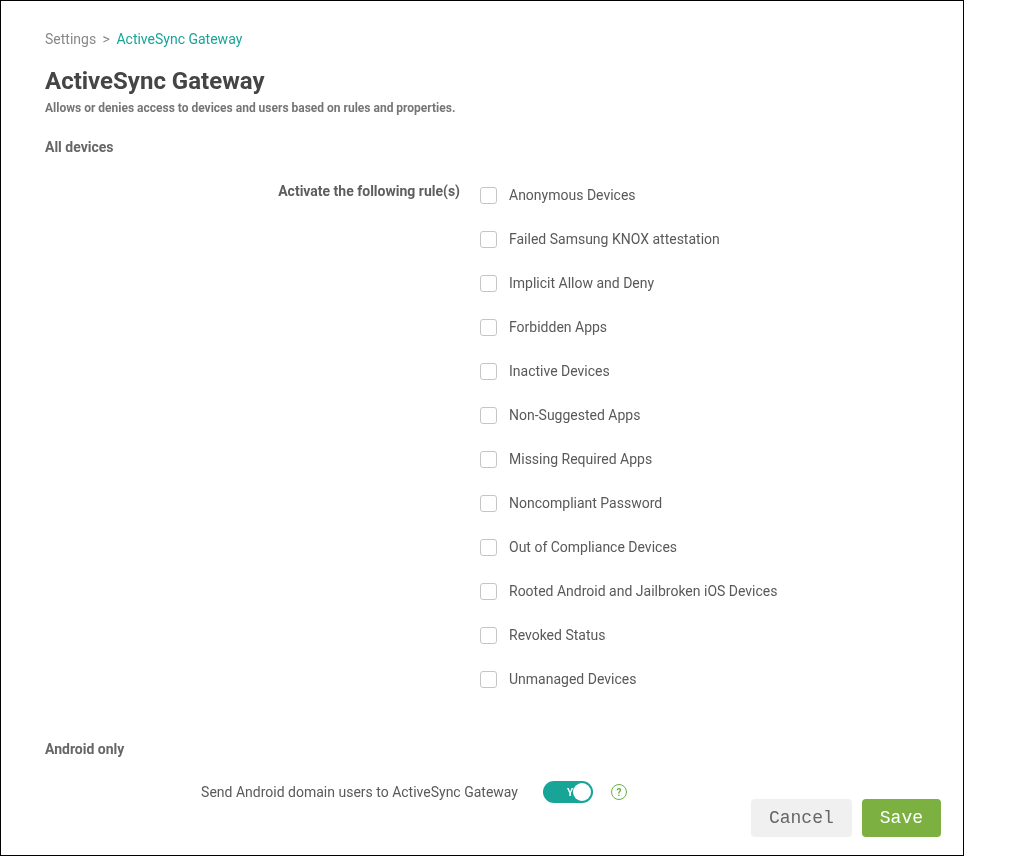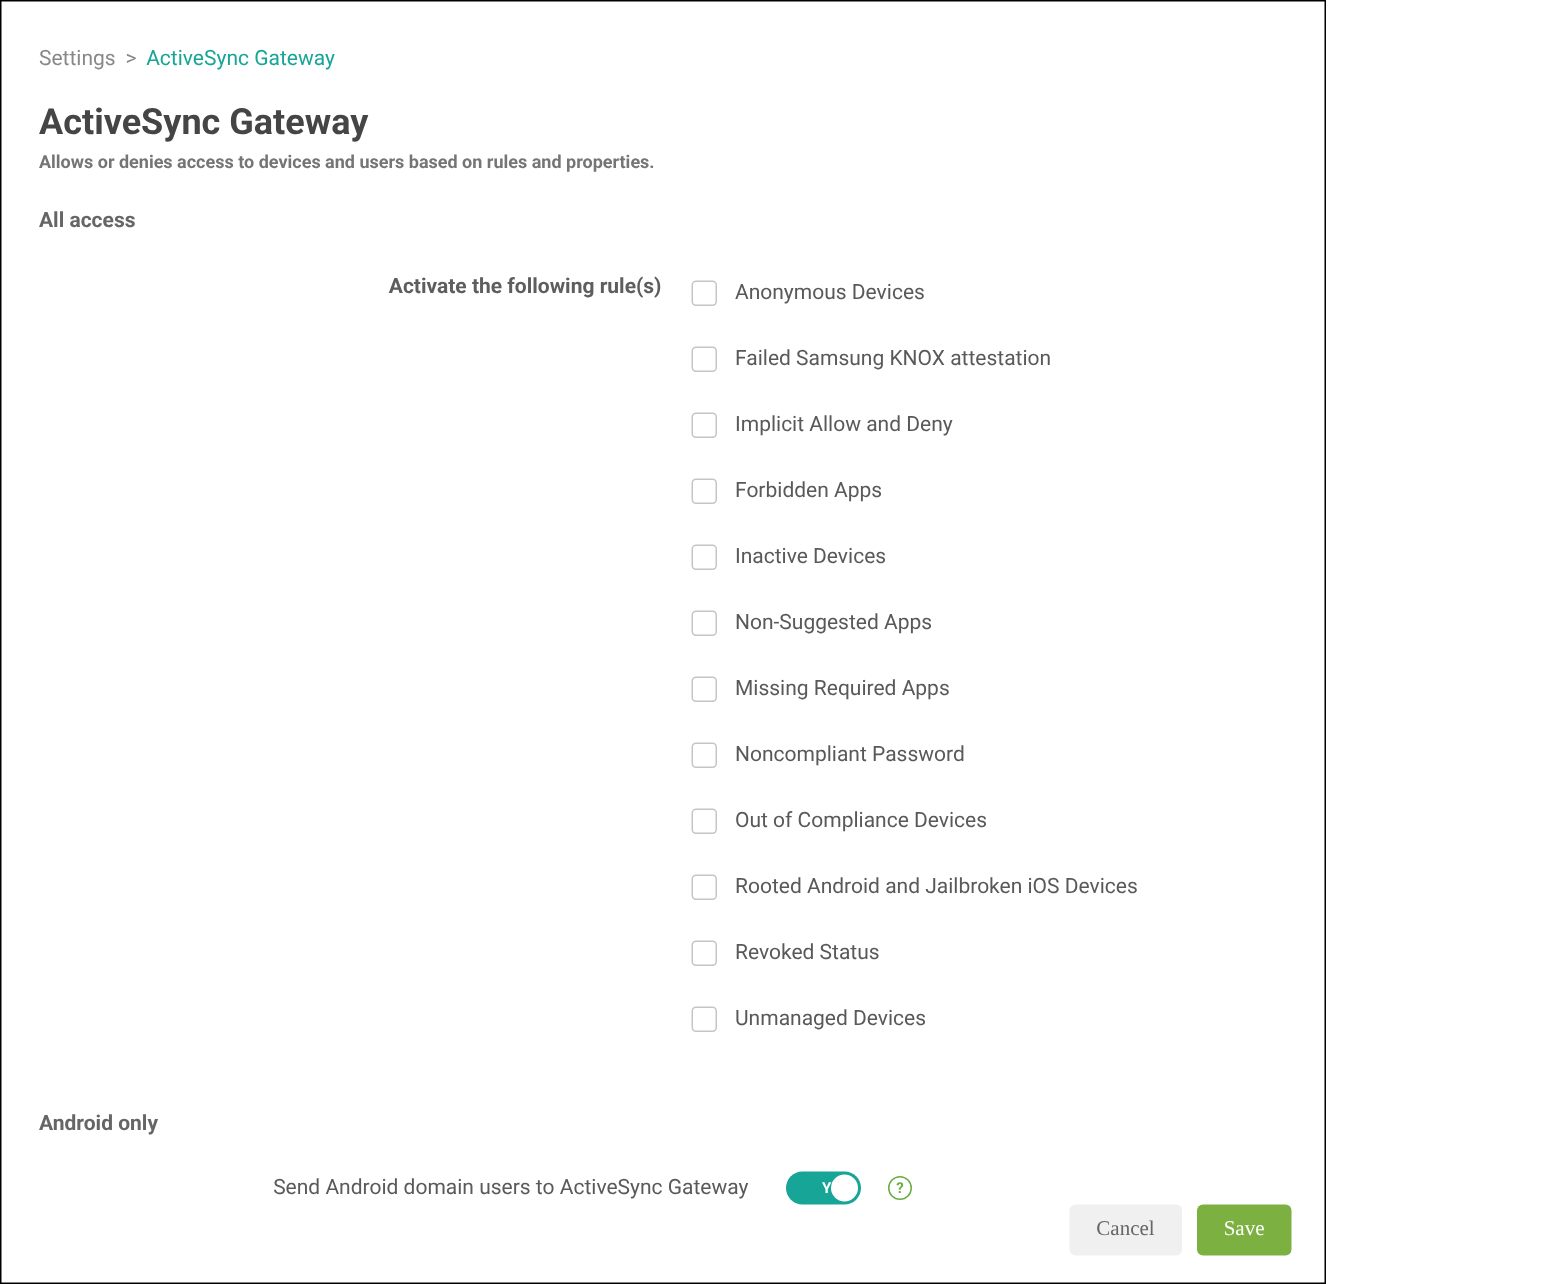--- a/index.html
+++ b/index.html
@@ -7,24 +7,24 @@
       margin: 0;
       padding: 0;
     }
     body {
       font-family: -apple-system, BlinkMacSystemFont, "Segoe UI", Roboto, Arial, sans-serif;
       background: #fff;
       color: #333;
       font-size: 14px;
     }
     .container {
-      width: 884px;
+      width: 964px;
       height: 856px;
       border: 1px solid #000;
-      padding: 30px 30px 20px 25px;
+      padding: 30px 30px 20px 44px;
       position: relative;
     }
     .breadcrumb {
       font-size: 14px;
       color: #888;
       margin-bottom: 20px;
     }
     .breadcrumb a {
       color: #17a598;
       text-decoration: none;
@@ -155,24 +155,24 @@
     .footer-buttons {
       position: absolute;
       bottom: 18px;
       right: 22px;
       display: flex;
       gap: 10px;
     }
     .btn {
       padding: 9px 18px;
       border-radius: 4px;
-      font-size: 14px;
+      font-size: 18px;
       cursor: pointer;
       border: none;
-      font-family: Liberation Serif, serif;
+      font-family: Liberation Mono, monospace;
     }
     .btn-cancel {
       background: #f0f0f0;
       color: #666;
     }
     .btn-save {
       background: #7cb142;
       color: #fff;
     }
   </style>
@@ -182,21 +182,21 @@
 <div class="container">
   <div class="breadcrumb">
     <span>Settings</span>
     <span class="breadcrumb-separator">&gt;</span>
     <a href="#">ActiveSync Gateway</a>
   </div>
 
   <h1 class="page-title">ActiveSync Gateway</h1>
   <div class="page-subtitle">Allows or denies access to devices and users based on rules and properties.</div>
 
-  <div class="section-header">All access</div>
+  <div class="section-header">All devices</div>
 
   <div class="rules-row">
     <div class="rules-label-col">
       <span class="rules-label">Activate the following rule(s)</span>
     </div>
     <div class="rules-list-col">
       <div class="rule-item">
         <div class="checkbox"></div>
         <span class="rule-label">Anonymous Devices</span>
       </div>

